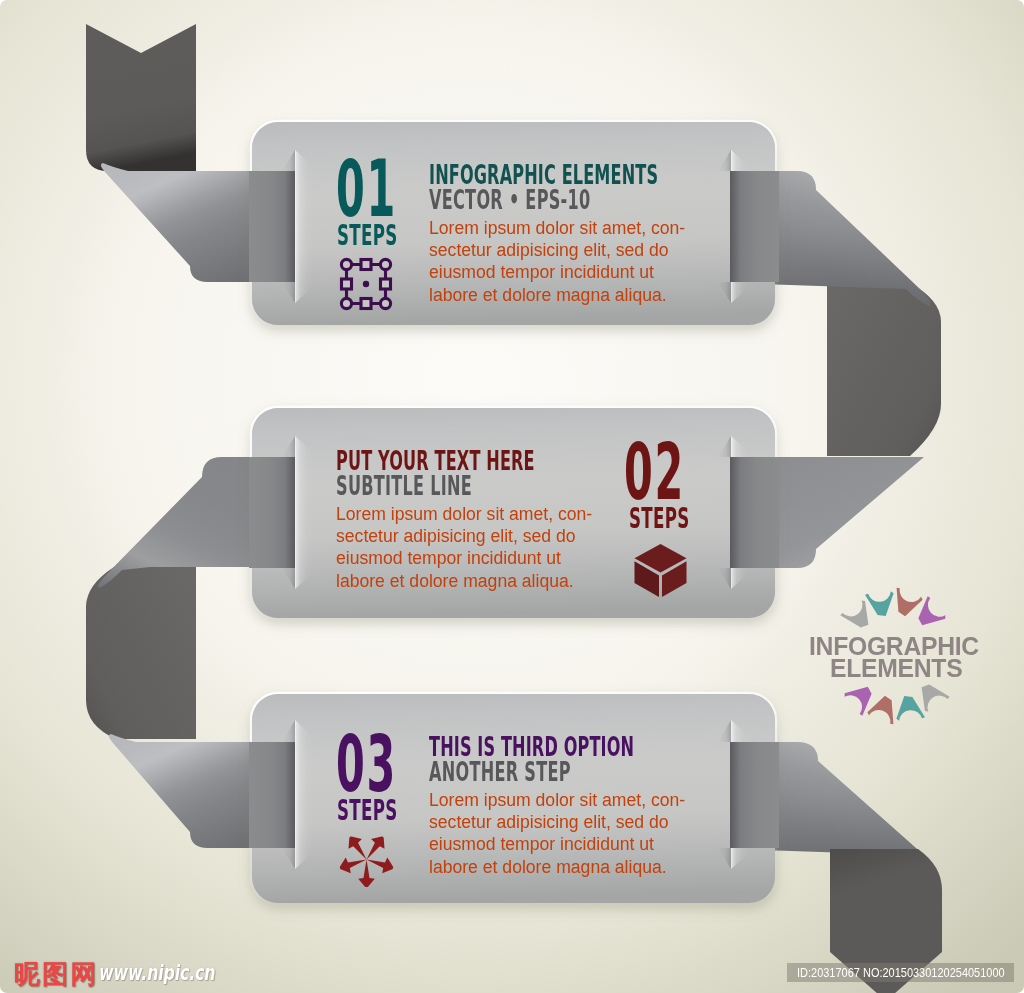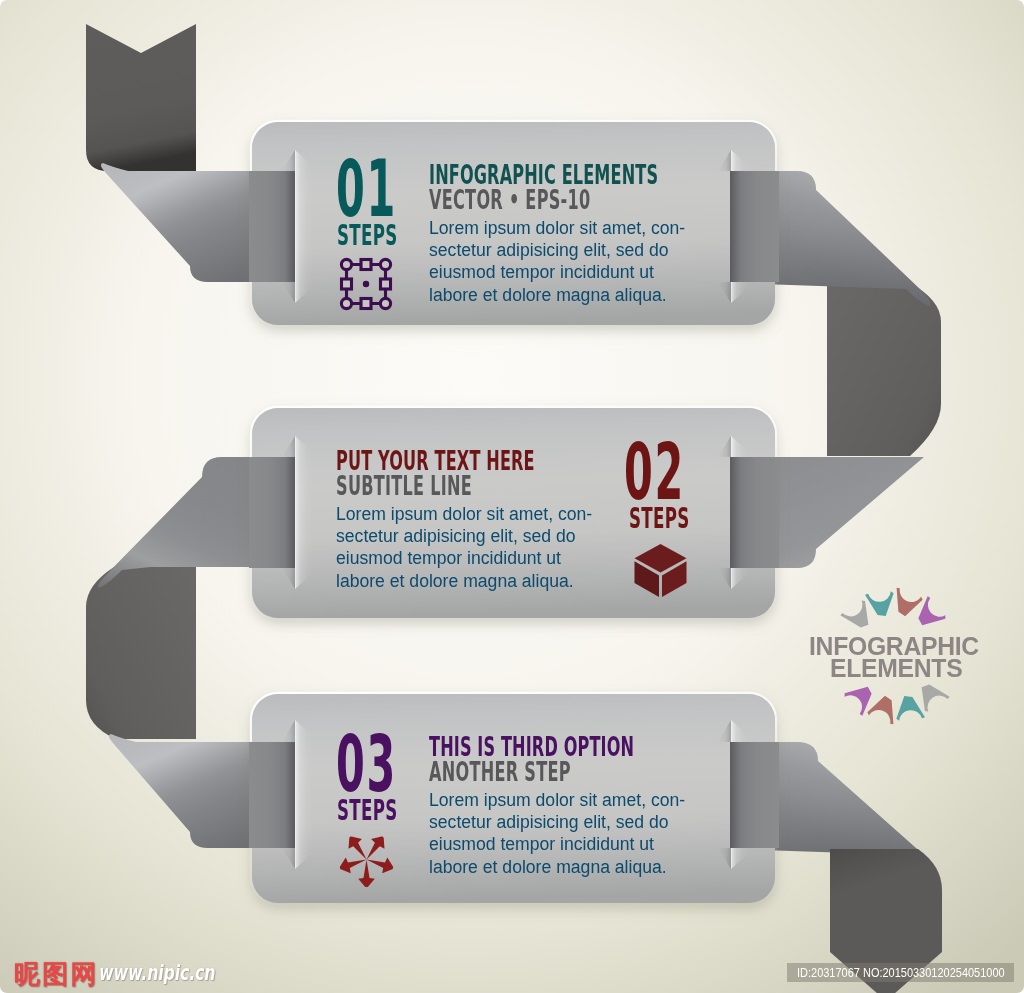--- a/index.html
+++ b/index.html
@@ -9,21 +9,21 @@
   #stage svg.art{position:absolute;left:0;top:0;width:1024px;height:993px;display:block;}
   .txt{position:absolute;}
   .num{font-family:"DejaVu Sans Condensed","DejaVu Sans",sans-serif;font-weight:bold;
        font-size:78px;line-height:1;letter-spacing:3px;transform:scaleX(0.59);transform-origin:left top;white-space:nowrap;}
   .steps{font-family:"DejaVu Sans Condensed","DejaVu Sans",sans-serif;font-weight:bold;
        font-size:29px;line-height:1;letter-spacing:0.5px;transform:scaleX(0.64);transform-origin:left top;white-space:nowrap;}
   .title{font-family:"DejaVu Sans Condensed","DejaVu Sans",sans-serif;font-weight:bold;
        font-size:26.5px;line-height:1;letter-spacing:0.2px;transform:scaleX(0.676);transform-origin:left top;white-space:nowrap;}
   .subtitle{font-family:"DejaVu Sans Condensed","DejaVu Sans",sans-serif;font-weight:bold;
        font-size:26.5px;line-height:1;color:#58585a;letter-spacing:0.4px;transform:scaleX(0.676);transform-origin:left top;white-space:nowrap;}
-  .body{font-family:"Liberation Sans",sans-serif;font-size:17.6px;line-height:22.4px;color:#0c4a6e;white-space:nowrap;}
+  .body{font-family:"Liberation Sans",sans-serif;font-size:17.6px;line-height:22.4px;color:#c2410c;white-space:nowrap;}
   .logo-l1,.logo-l2{position:absolute;font-family:"Liberation Sans",sans-serif;font-weight:bold;
        color:#8e8685;line-height:1;white-space:nowrap;letter-spacing:-0.3px;
        transform-origin:left top;}
   .logo-l1{font-size:25.5px;transform:scaleX(0.97);}
   .logo-l2{font-size:25.5px;transform:scaleX(0.97);}
   .wm-brand{position:absolute;font-family:"DejaVu Sans",sans-serif;font-weight:bold;font-size:26px;
      line-height:1;color:#ef4444;letter-spacing:2.2px;white-space:nowrap;
      text-shadow:0 0 1.2px rgba(90,88,70,.6),1px 1px 1px rgba(90,88,70,.45);}
   .wm-url{position:absolute;font-family:"DejaVu Sans",sans-serif;font-weight:bold;font-style:italic;
      font-size:20.4px;line-height:1;color:#fff;letter-spacing:-0.2px;white-space:nowrap;

